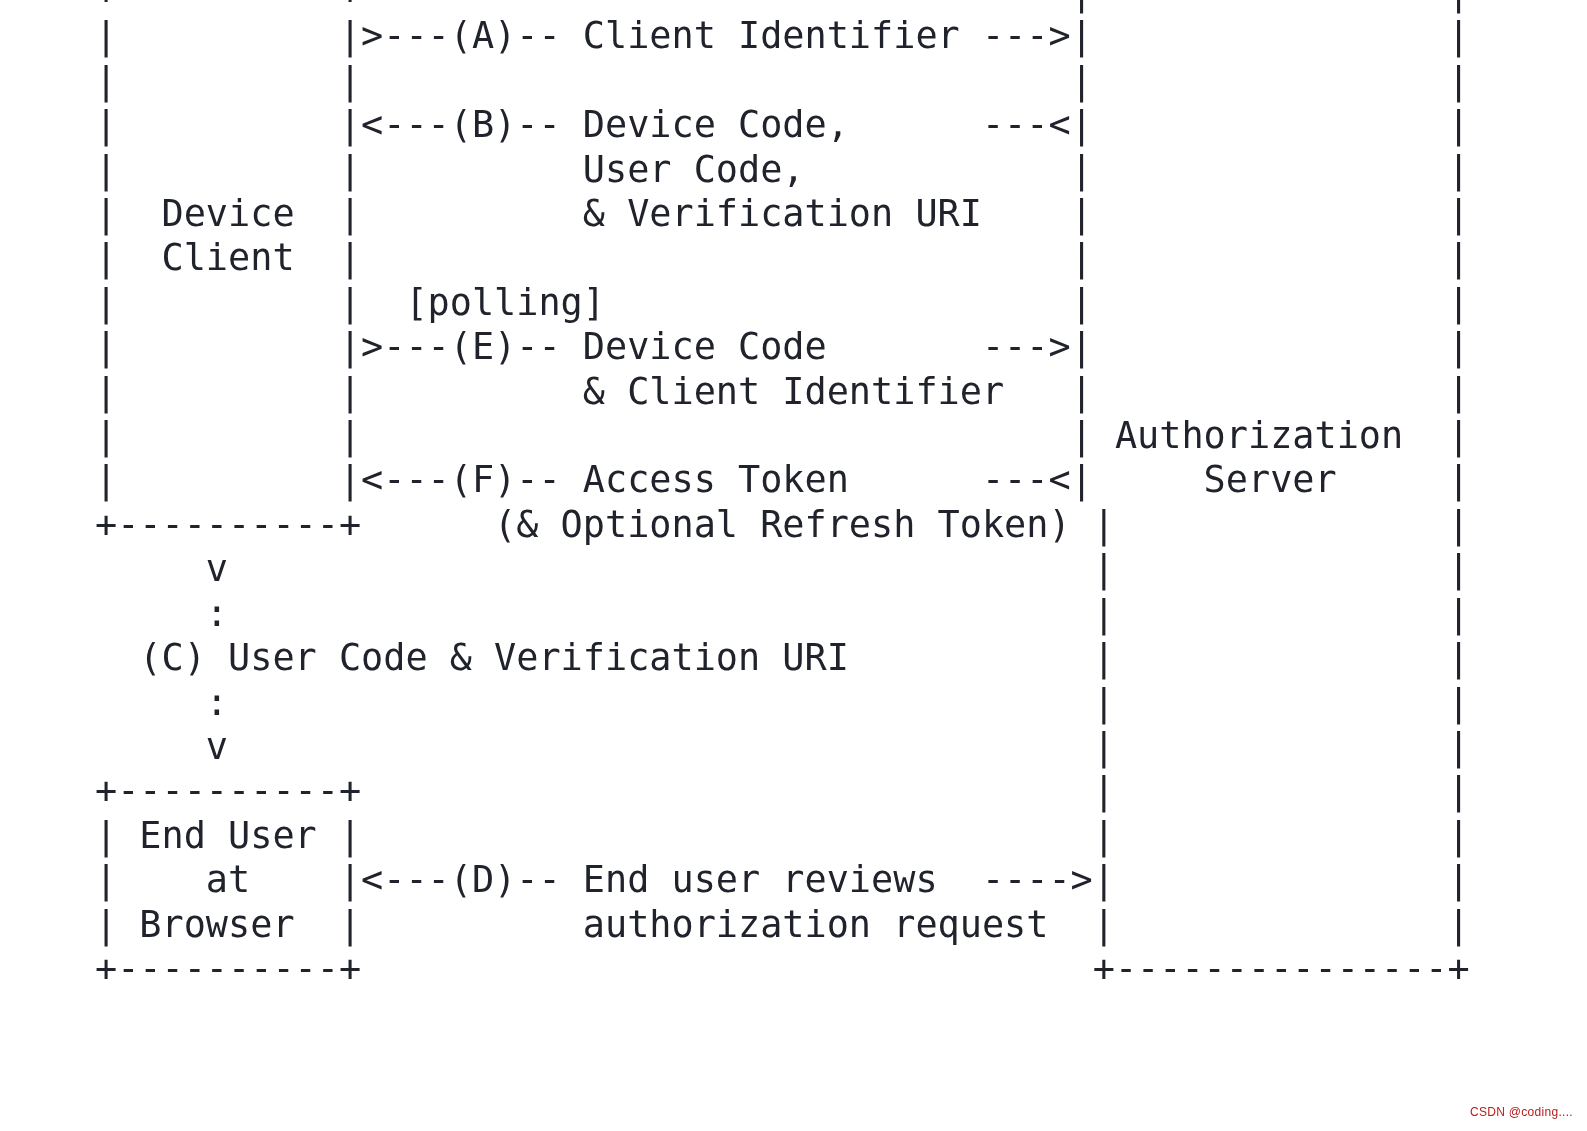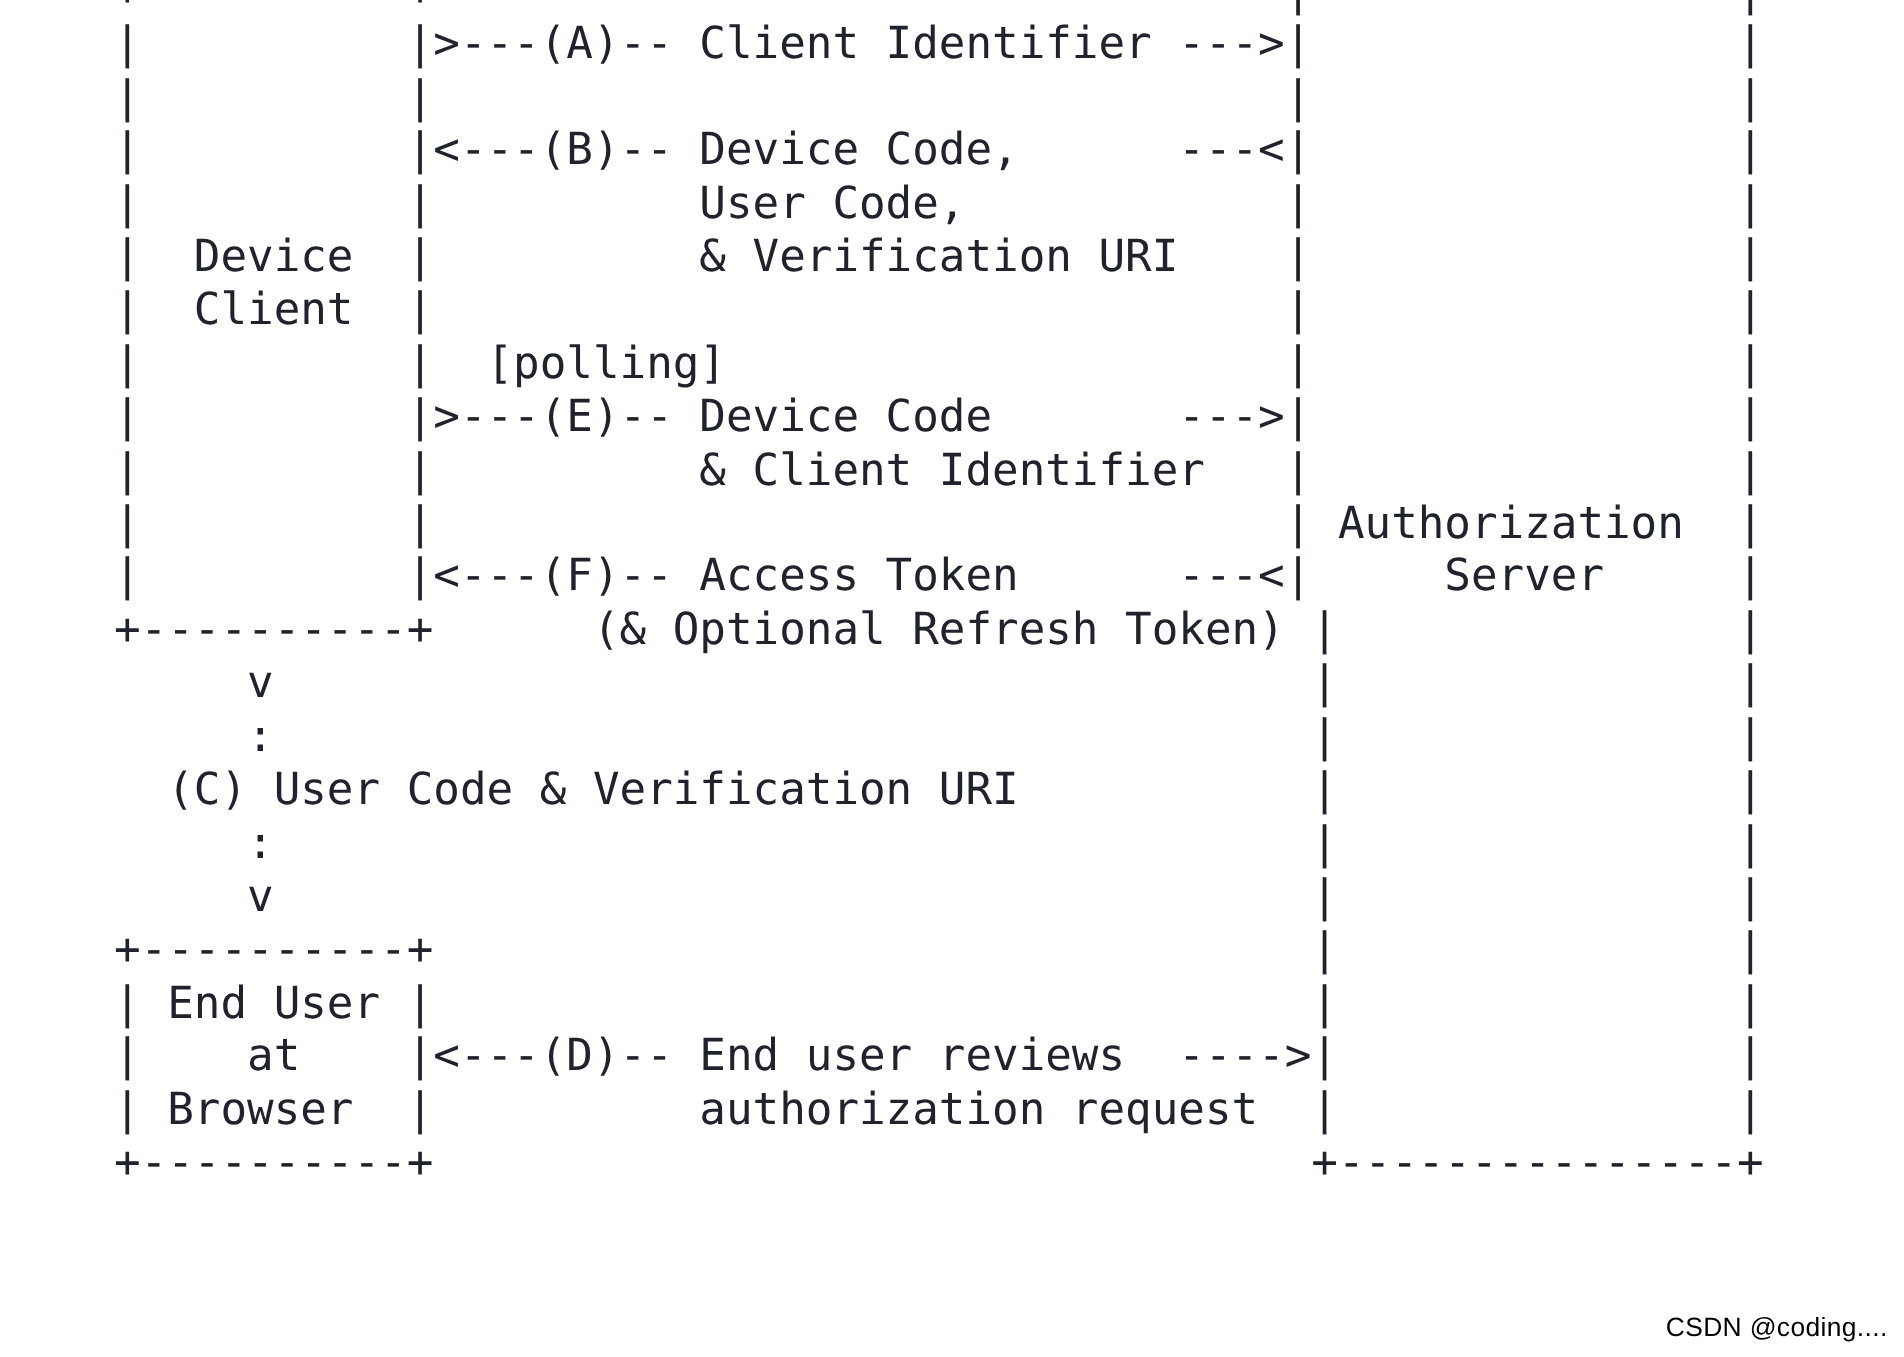--- a/index.html
+++ b/index.html
@@ -51,22 +51,22 @@
     color: #20232c;
     white-space: pre;
   }
 
   
   #watermark {
     position: absolute;
     right: 14px;
     bottom: 12px;
     font-family: "Liberation Sans", sans-serif;
-    font-size: 22px;
-    color: #000000;
+    font-size: 12px;
+    color: #b91c1c;
     letter-spacing: 0.3px;
     white-space: pre;
     user-select: none;
   }
 </style>
 </head>
 <body>
 
 <div id="clipped-top-line">              </div>
 

